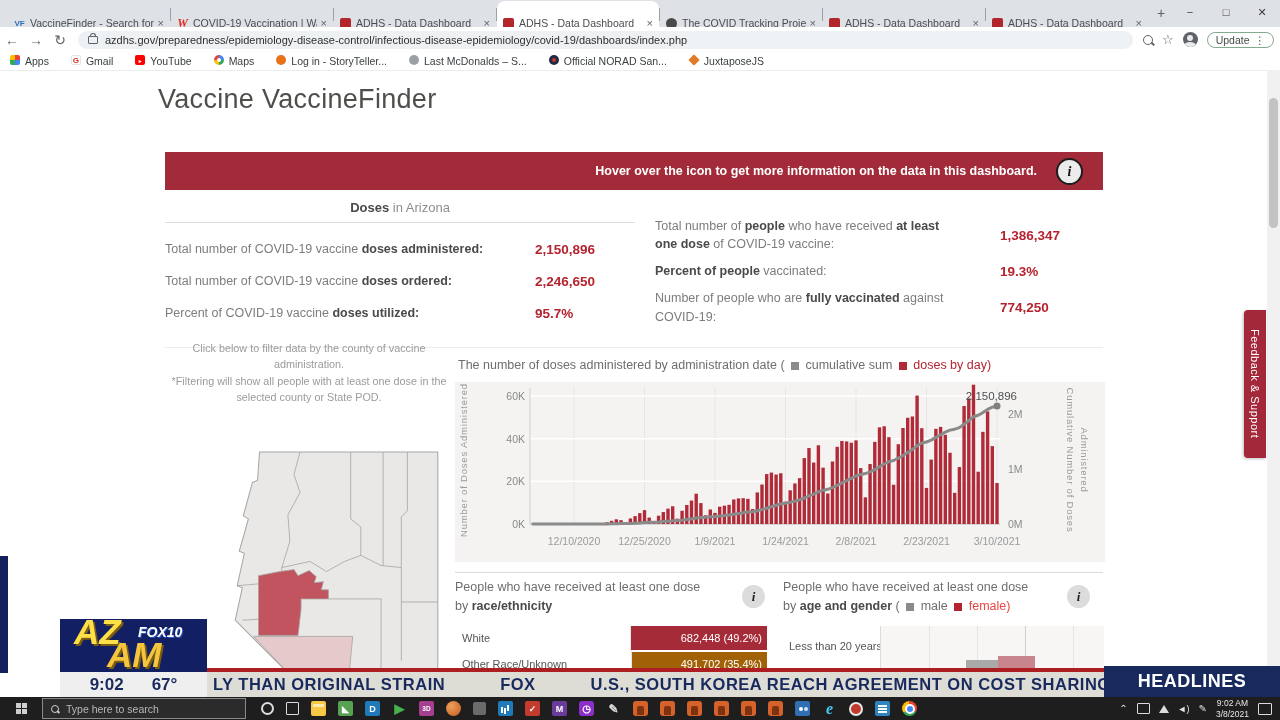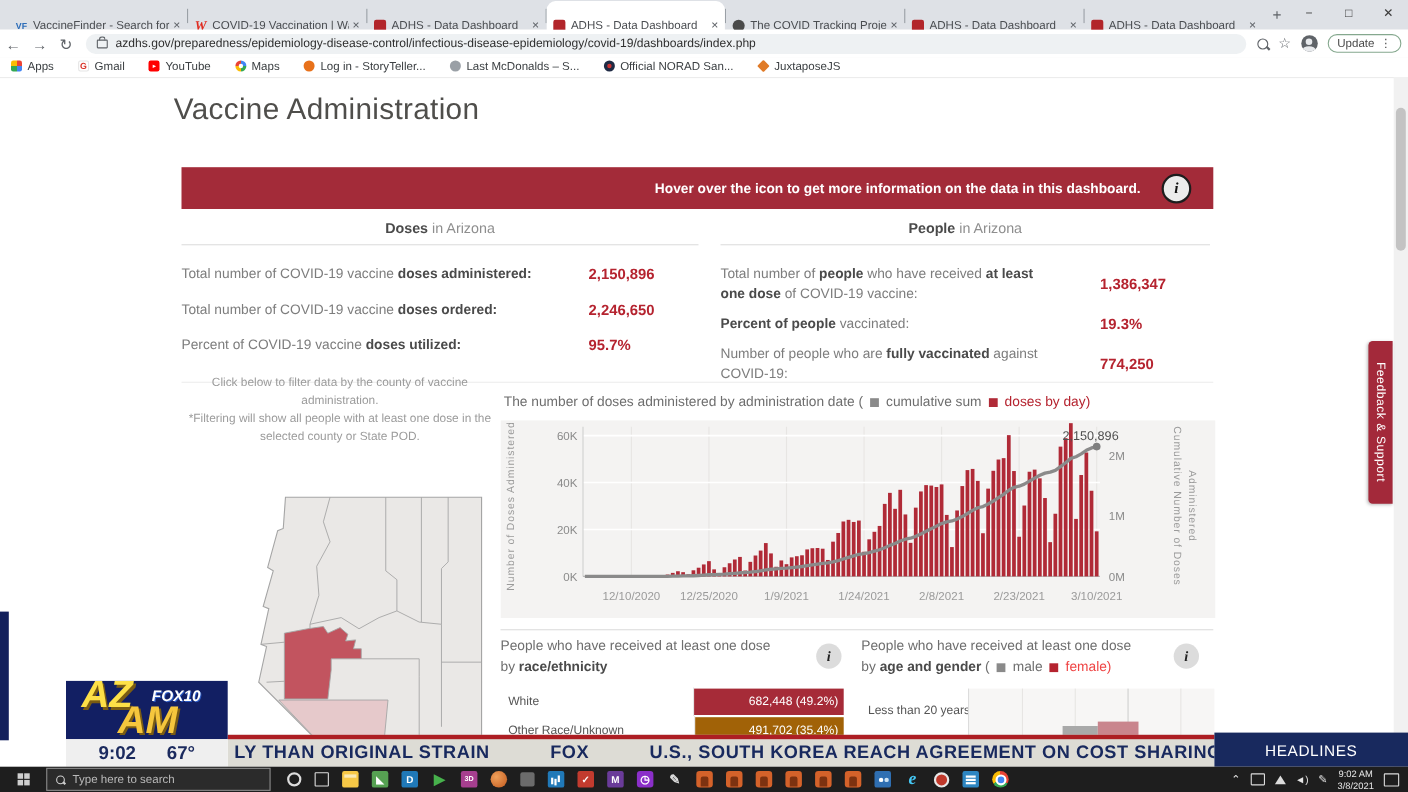--- a/index.html
+++ b/index.html
@@ -129,21 +129,21 @@
   .logo-am{position:absolute;left:47px;top:16px;font-size:35px;font-weight:bold;font-style:italic;
            color:#f5c63d;text-shadow:2px 2px 0 #7a5c13}
   #time-strip{position:absolute;left:60px;top:672px;width:147px;height:25px;background:#efefef;color:#1b2a5e;
               font-weight:bold;font-size:17px;display:flex;justify-content:center;gap:28px;align-items:center;z-index:40}
   #ticker{position:absolute;left:207px;top:668px;width:897px;height:29px;background:#dddcd5;
           border-top:4px solid #ad1e23;overflow:hidden;display:flex;align-items:center;white-space:nowrap;
           color:#18295e;font-weight:bold;font-size:16.5px;letter-spacing:.5px;z-index:39;box-sizing:border-box}
   #ticker span{margin-right:55px}
   #ticker span:first-child{margin-left:6px}
   #headlines{position:absolute;left:1104px;top:666px;width:176px;height:31px;background:#18295e;color:#fff;
-             font-weight:normal;font-size:14px;display:flex;align-items:center;justify-content:center;
+             font-weight:bold;font-size:18px;display:flex;align-items:center;justify-content:center;
              letter-spacing:.5px;z-index:41}
 
   
   #taskbar{position:absolute;left:0;top:697px;width:1280px;height:23px;background:#1e1e1e;
            display:flex;align-items:center;z-index:60}
   #start{width:42px;display:flex;justify-content:center}
   .winlogo{width:11px;height:11px;display:grid;grid-template-columns:5px 5px;grid-template-rows:5px 5px;gap:1px}
   .winlogo i{background:#cfcfcf}
   #tb-search{width:194px;height:19px;display:flex;align-items:center;gap:7px;padding-left:8px;color:#b9b9b9;
              font-size:10.5px;border:1px solid #8a8a8a;background:#2b2b2b}
@@ -289,21 +289,21 @@
     <span class="bm">
       <span class="bmicon ic-norad"></span>
       <span>Official NORAD San...</span>
     </span>
     <span class="bm">
       <span class="bmicon ic-diamond"></span>
       <span>JuxtaposeJS</span>
     </span>
   </div>
 
-<div id="page-title">Vaccine Administration</div>
+<div id="page-title">Vaccine VaccineFinder</div>
 
 <div id="banner">
   <div id="banner-text">Hover over the icon to get more information on the data in this dashboard.</div>
   <div id="banner-icon">i</div>
 </div>
 
 <div class="stat-panel" id="doses-panel">
   <div class="panel-header"><b>Doses</b><span> in Arizona</span></div>
   <div class="stat-rows" id="doses-rows">
       <div class="stat-row">
@@ -315,21 +315,20 @@
         <div class="stat-value">2,246,650</div>
       </div>
       <div class="stat-row">
         <div class="stat-label"><span>Percent of COVID-19 vaccine </span><b>doses utilized:</b></div>
         <div class="stat-value">95.7%</div>
       </div>
     </div>
 </div>
 
 <div class="stat-panel" id="people-panel">
-  <div class="panel-header"><b>People</b><span> in Arizona</span></div>
   <div class="stat-rows" id="people-rows">
       <div class="stat-row">
         <div class="stat-label"><span>Total number of </span><b>people</b><span> who have received </span><b>at least</b><br><b>one dose</b><span> of COVID-19 vaccine:</span></div>
         <div class="stat-value">1,386,347</div>
       </div>
       <div class="stat-row">
         <div class="stat-label"><b>Percent of people</b><span> vaccinated:</span></div>
         <div class="stat-value">19.3%</div>
       </div>
       <div class="stat-row">

